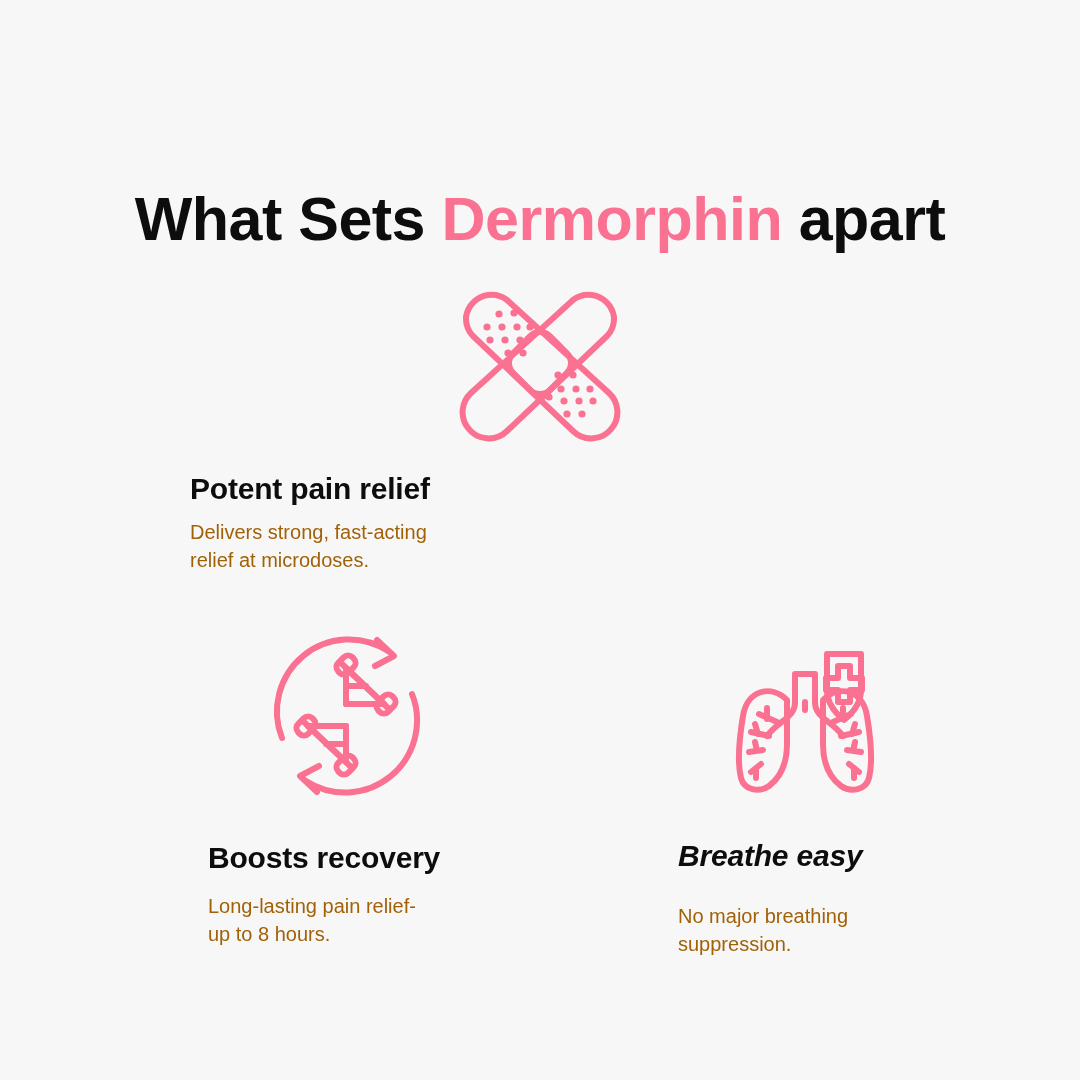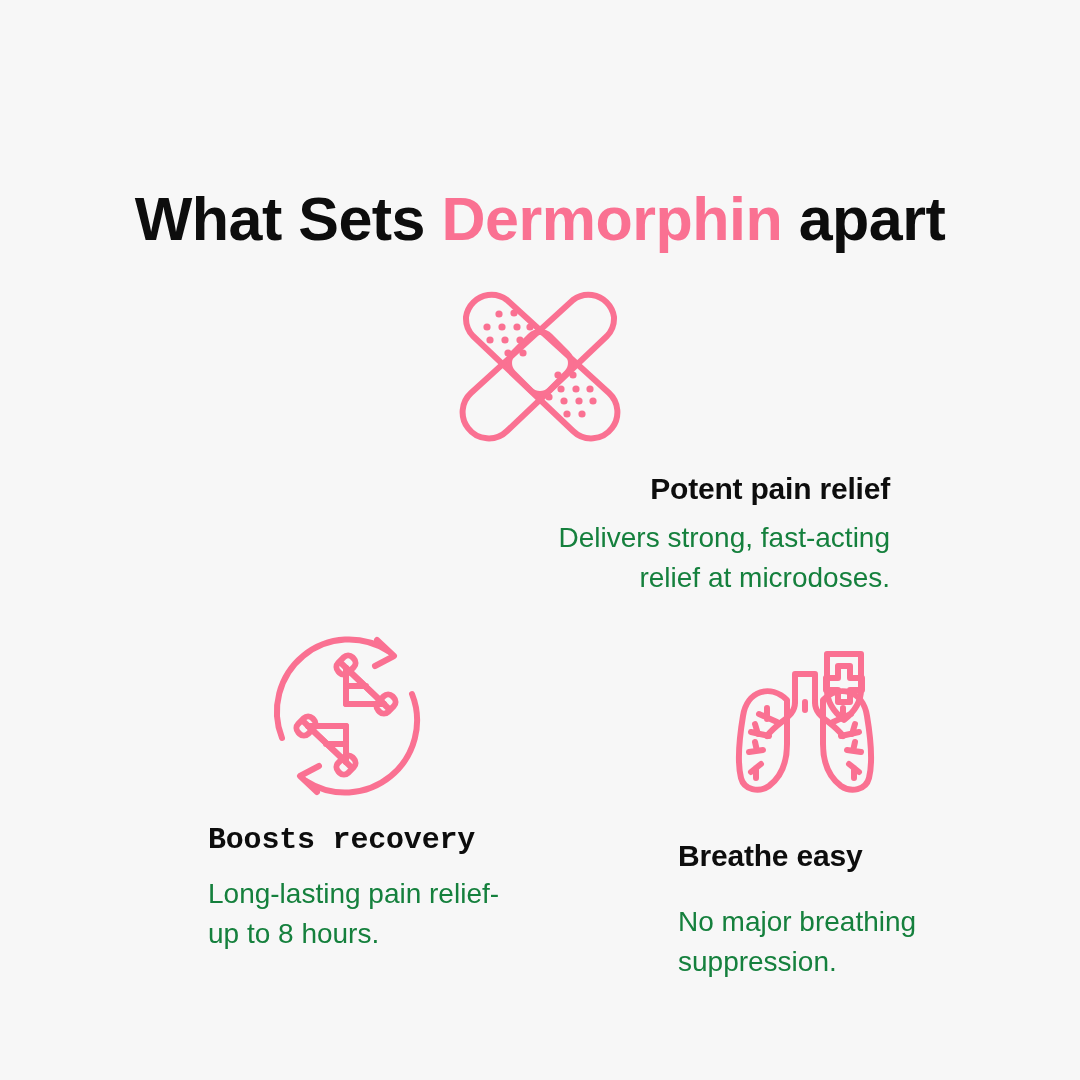--- a/index.html
+++ b/index.html
@@ -51,69 +51,69 @@
     display: block;
   }
   .feature-title {
     font-size: 30px;
     font-weight: 700;
     color: #0d0d0d;
     letter-spacing: -0.2px;
     line-height: 1.2;
   }
   .feature-desc {
-    font-size: 28px;
+    font-size: 20px;
     font-weight: 400;
-    color: #15803d;
+    color: #a16207;
     line-height: 1.42;
     white-space: pre-line;
   }
 
   
   #feature-pain {
     left: 190px;
     top: 283px;
     width: 700px;
-    text-align: right;
+    text-align: left;
   }
   #feature-pain .icon-wrap {
     display: flex;
     justify-content: center;
   }
   #feature-pain .feature-title { margin-top: 28px; }
   #feature-pain .feature-desc  { margin-top: 11px; }
 
   
   #feature-recovery {
     left: 208px;
     top: 630px;
     width: 330px;
     text-align: left;
   }
   #feature-recovery .icon-wrap {
     display: flex;
     justify-content: flex-start;
     margin-left: 52px;
   }
-  #feature-recovery .feature-title { margin-top: 20px; font-family: Liberation Mono, monospace; }
+  #feature-recovery .feature-title { margin-top: 38px; }
   #feature-recovery .feature-desc  { margin-top: 16px; }
 
   
   #feature-breathe {
     left: 678px;
     top: 640px;
     width: 330px;
     text-align: left;
   }
   #feature-breathe .icon-wrap {
     display: flex;
     justify-content: flex-start;
     margin-left: 47px;
   }
-  #feature-breathe .feature-title { margin-top: 38px; }
+  #feature-breathe .feature-title { margin-top: 38px; font-style: italic; }
   #feature-breathe .feature-desc  { margin-top: 28px; }
 
   .pink-stroke {
     fill: none;
     stroke: #fa7192;
     stroke-width: 6;
     stroke-linecap: round;
     stroke-linejoin: round;
   }
   .pink-fill {

